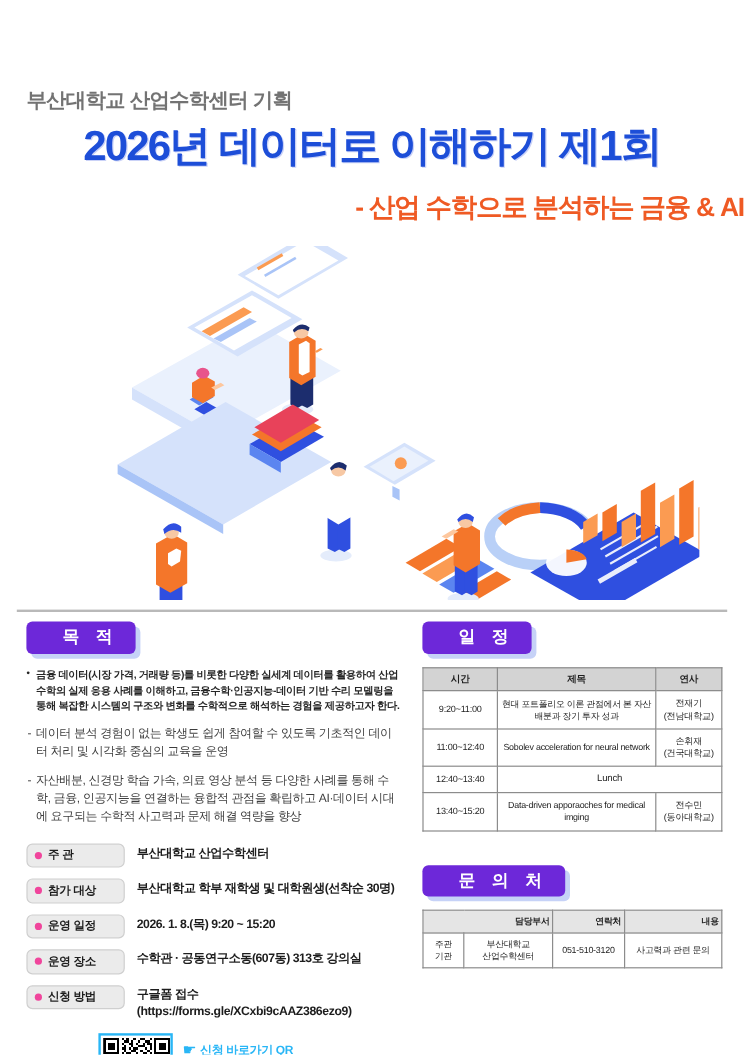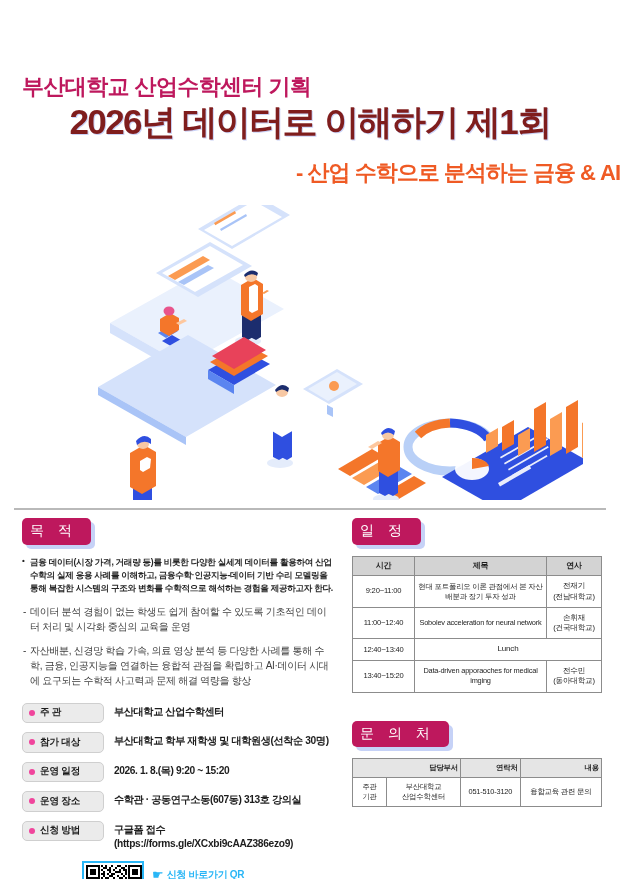--- a/index.html
+++ b/index.html
@@ -36,45 +36,45 @@
   .lm5 { height:12px; background:#8fe320; }
   .lm6 { height:19px; background:#1f35c4; width:4px; }
   .logo-mark .stack { display:flex; flex-direction:column; justify-content:flex-end; gap:2px; }
   .logo-text { display:flex; flex-direction:column; align-items:flex-end; }
   .logo-main { font-size:18px; font-weight:bold; color:#1f2f9e; letter-spacing:0.5px; line-height:1; }
   .logo-sub  { font-size:5.2px; font-weight:bold; color:#1f2f9e; letter-spacing:0.25px; margin-top:2px; }
 
   
   .pretitle {
     position:absolute; left:22px; top:72px;
-    font-size:22px; font-weight:bold; color:#be185d; letter-spacing:-0.6px;
+    font-size:17px; font-weight:bold; color:#737373; letter-spacing:-0.6px;
   }
   .maintitle {
     position:absolute; left:0; top:103px; width:620px; text-align:center;
-    font-size:35px; font-weight:bold; color:#7f1d1d;
+    font-size:35px; font-weight:bold; color:#1d4ed8;
     letter-spacing:-1.6px; line-height:1.1;
     text-shadow:1px 1px 0 rgba(42,74,224,0.25);
   }
   .subtitle {
     position:absolute; left:0; top:160px; width:620px; text-align:right;
     font-size:22px; font-weight:bold; color:#ef5a24;
     letter-spacing:-1px; line-height:1.15;
   }
 
   
   .illus { position:absolute; left:38px; top:205px; width:545px; height:295px; background:#fff; overflow:hidden; }
   .illus svg { display:block; }
   .divider { position:absolute; left:14px; top:508px; width:592px; height:2px; background:#b9b9b9; }
 
   
   .sec-badge {
     display:inline-block;
-    background:#be185d; color:#fff;
-    font-size:14px; font-weight:normal; letter-spacing:5px;
-    padding:4px 14px 5px 8px;
+    background:#6d28d9; color:#fff;
+    font-size:14px; font-weight:bold; letter-spacing:5px;
+    padding:4px 14px 5px 30px;
     border-radius:5px;
     box-shadow:4px 4px 0 #c6d2f7;
     line-height:1.25;
   }
 
   
   .colL { position:absolute; left:22px; top:518px; width:312px; }
   .purpose { margin-top:11px; }
   .p-main {
     font-size:8.6px; font-weight:bold; color:#262626; line-height:1.52;
@@ -562,21 +562,21 @@
           <tr>
             <td class="org">
               <div>주관</div>
               <div>기관</div>
             </td>
             <td class="dept">
               <div>부산대학교</div>
               <div>산업수학센터</div>
             </td>
             <td>051-510-3120</td>
-            <td>융합교육 관련 문의</td>
+            <td>사고력과 관련 문의</td>
           </tr>
         </tbody>
       </table>
     </div>
 
   </div>
 
 </div>
 
 </body></html>

